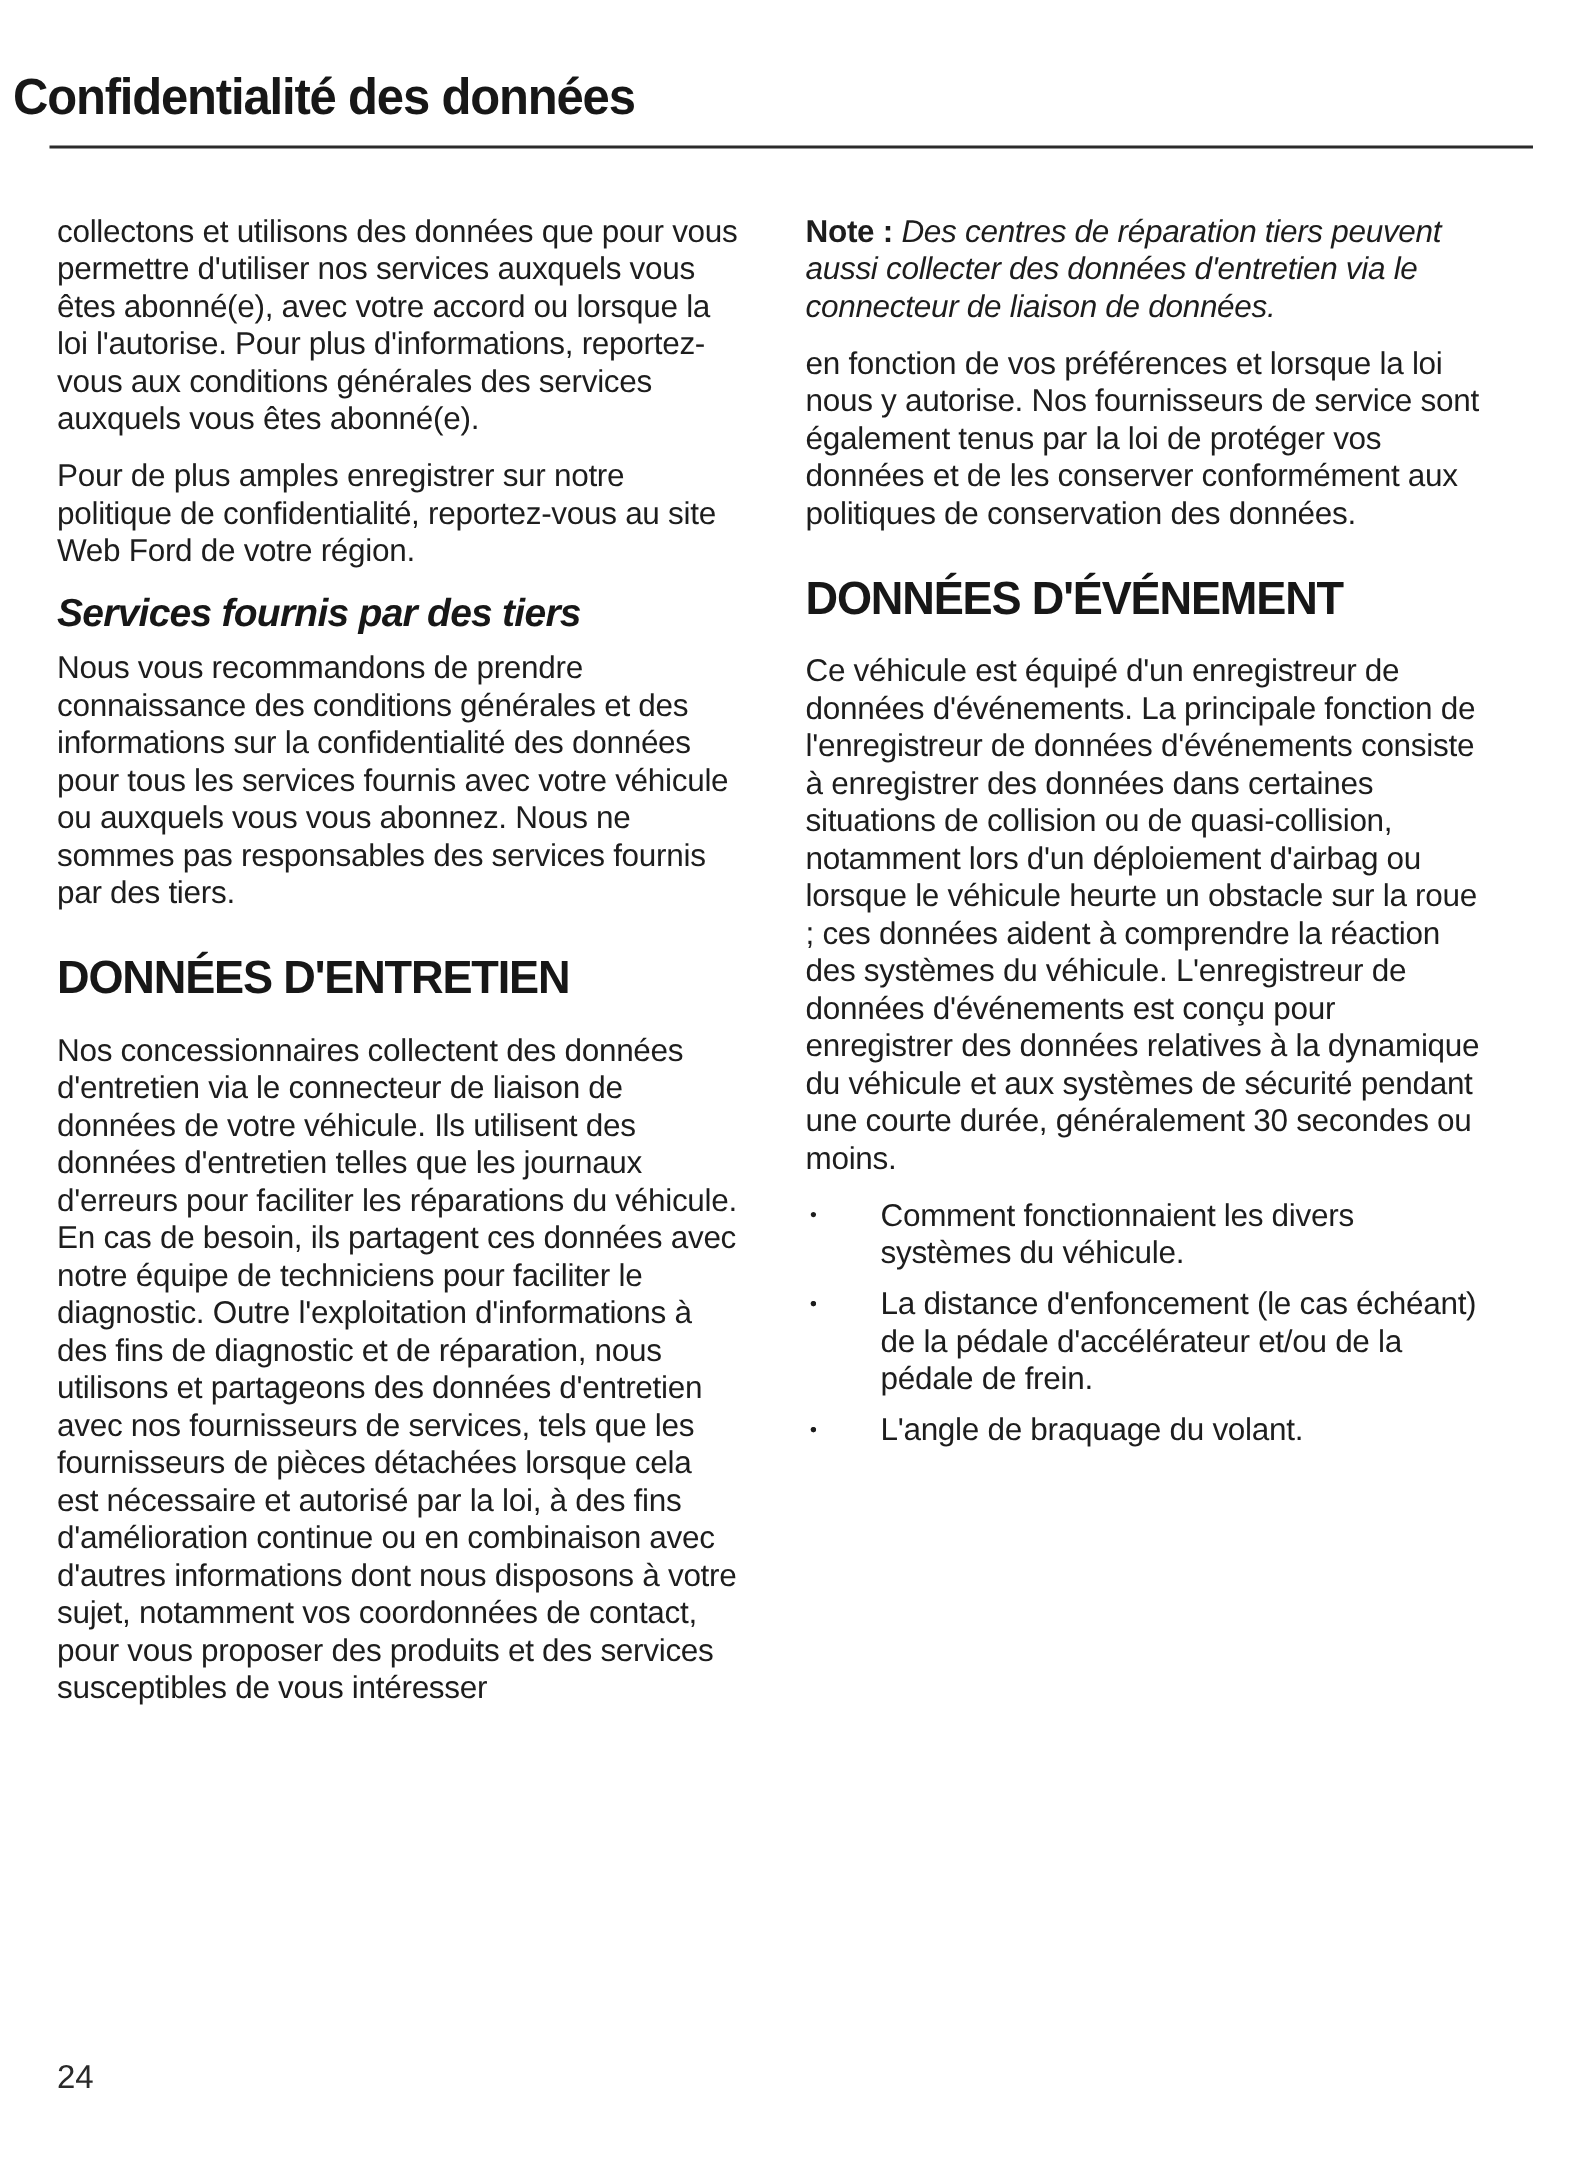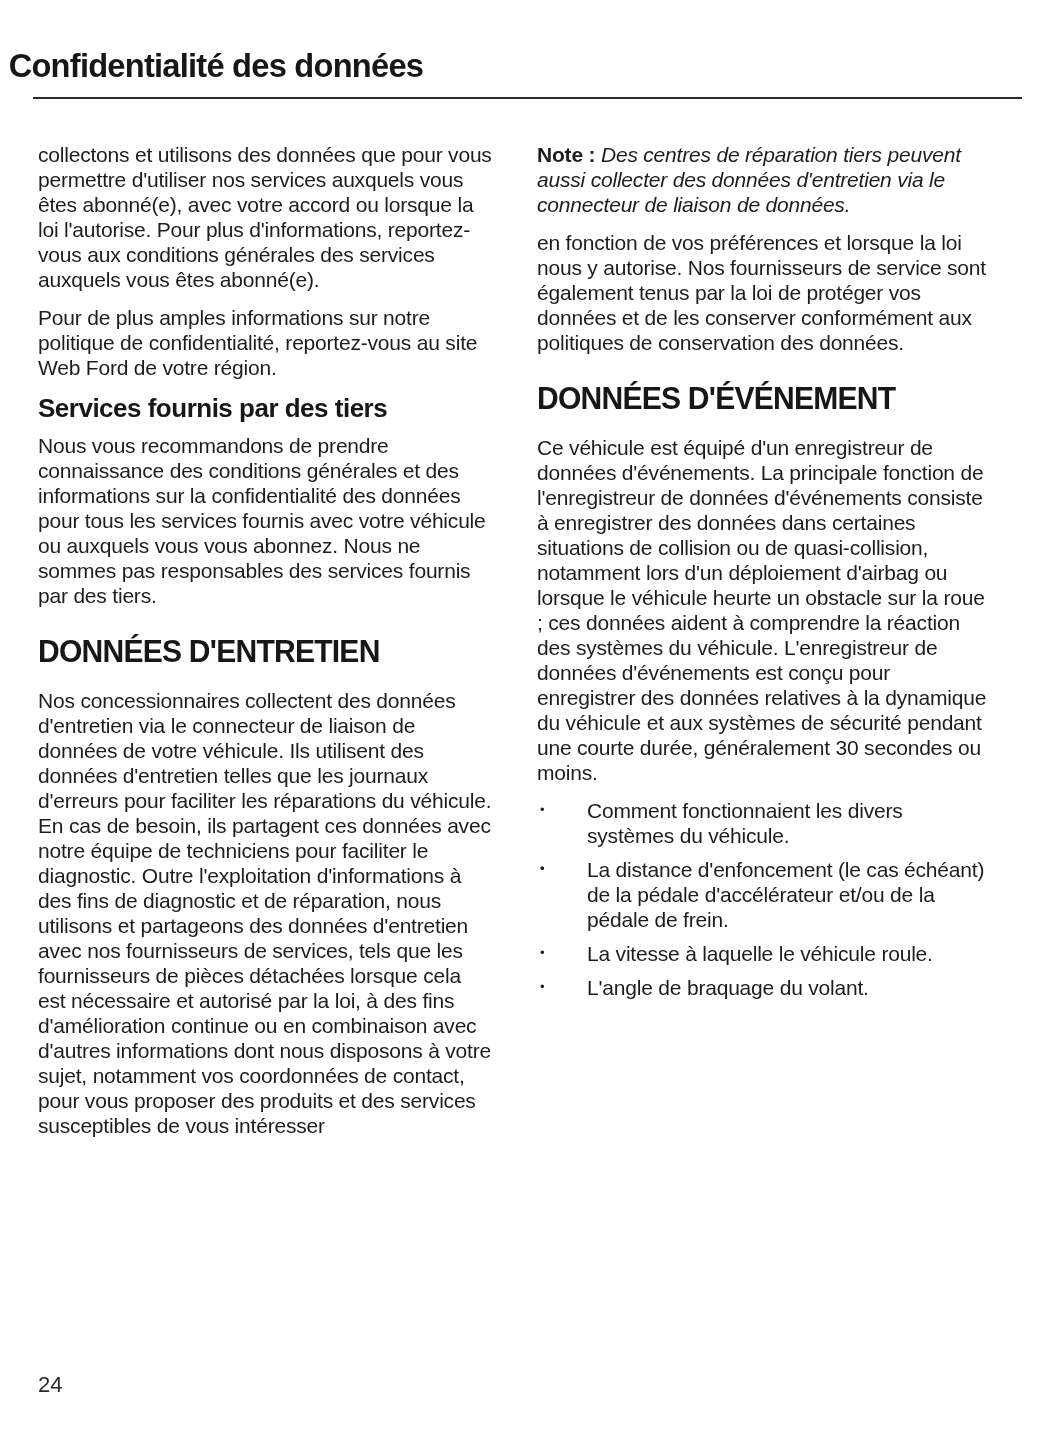--- a/index.html
+++ b/index.html
@@ -53,20 +53,21 @@
     transform: scaleX(0.97);
     transform-origin: left center;
   }
   h3.sub-heading {
     font-size: 26px;
     line-height: 30px;
     font-weight: bold;
     letter-spacing: -0.5px;
     margin: 4px 0 10px 0;
     color: #171717;
+    font-style: italic;
   }
   .note-label { font-weight: bold; font-style: normal; }
   .note-text { font-style: italic; }
   ul.bullet-list { list-style: none; margin: 0; padding: 0; }
   ul.bullet-list li {
     position: relative;
     padding-left: 50px;
     font-size: 21px;
     line-height: 25px;
     letter-spacing: -0.2px;
@@ -97,21 +98,21 @@
   <header class="header">
     <h1 class="title">Confidentialité des données</h1>
   </header>
 
   <hr class="rule">
 
   <main class="columns">
 
     <section class="col">
       <p>collectons et utilisons des données que pour vous permettre d'utiliser nos services auxquels vous êtes abonné(e), avec votre accord ou lorsque la loi l'autorise. Pour plus d'informations, reportez-vous aux conditions générales des services auxquels vous êtes abonné(e).</p>
-      <p>Pour de plus amples informations sur notre politique de confidentialité, reportez-vous au site Web Ford de votre région.</p>
+      <p>Pour de plus amples enregistrer sur notre politique de confidentialité, reportez-vous au site Web Ford de votre région.</p>
       <h3 class="sub-heading">Services fournis par des tiers</h3>
       <p>Nous vous recommandons de prendre connaissance des conditions générales et des informations sur la confidentialité des données pour tous les services fournis avec votre véhicule ou auxquels vous vous abonnez. Nous ne sommes pas responsables des services fournis par des tiers.</p>
       <h2 class="section-heading">DONNÉES D'ENTRETIEN</h2>
       <p>Nos concessionnaires collectent des données d'entretien via le connecteur de liaison de données de votre véhicule. Ils utilisent des données d'entretien telles que les journaux d'erreurs pour faciliter les réparations du véhicule. En cas de besoin, ils partagent ces données avec notre équipe de techniciens pour faciliter le diagnostic. Outre l'exploitation d'informations à des fins de diagnostic et de réparation, nous utilisons et partageons des données d'entretien avec nos fournisseurs de services, tels que les fournisseurs de pièces détachées lorsque cela est nécessaire et autorisé par la loi, à des fins d'amélioration continue ou en combinaison avec d'autres informations dont nous disposons à votre sujet, notamment vos coordonnées de contact, pour vous proposer des produits et des services susceptibles de vous intéresser</p>
     </section>
 
     <section class="col">
       <p>
         <span class="note-label">Note :</span>
         <span class="note-text">Des centres de réparation tiers peuvent aussi collecter des données d'entretien via le connecteur de liaison de données.</span>
@@ -126,21 +127,20 @@
         </li>
         <li>
           <span class="bullet">•</span>
         </li>
         <li>
           <span class="bullet">•</span>
           <span>La distance d'enfoncement (le cas échéant) de la pédale d'accélérateur et/ou de la pédale de frein.</span>
         </li>
         <li>
           <span class="bullet">•</span>
-          <span>La vitesse à laquelle le véhicule roule.</span>
         </li>
         <li>
           <span class="bullet">•</span>
           <span>L'angle de braquage du volant.</span>
         </li>
       </ul>
     </section>
 
   </main>
 

